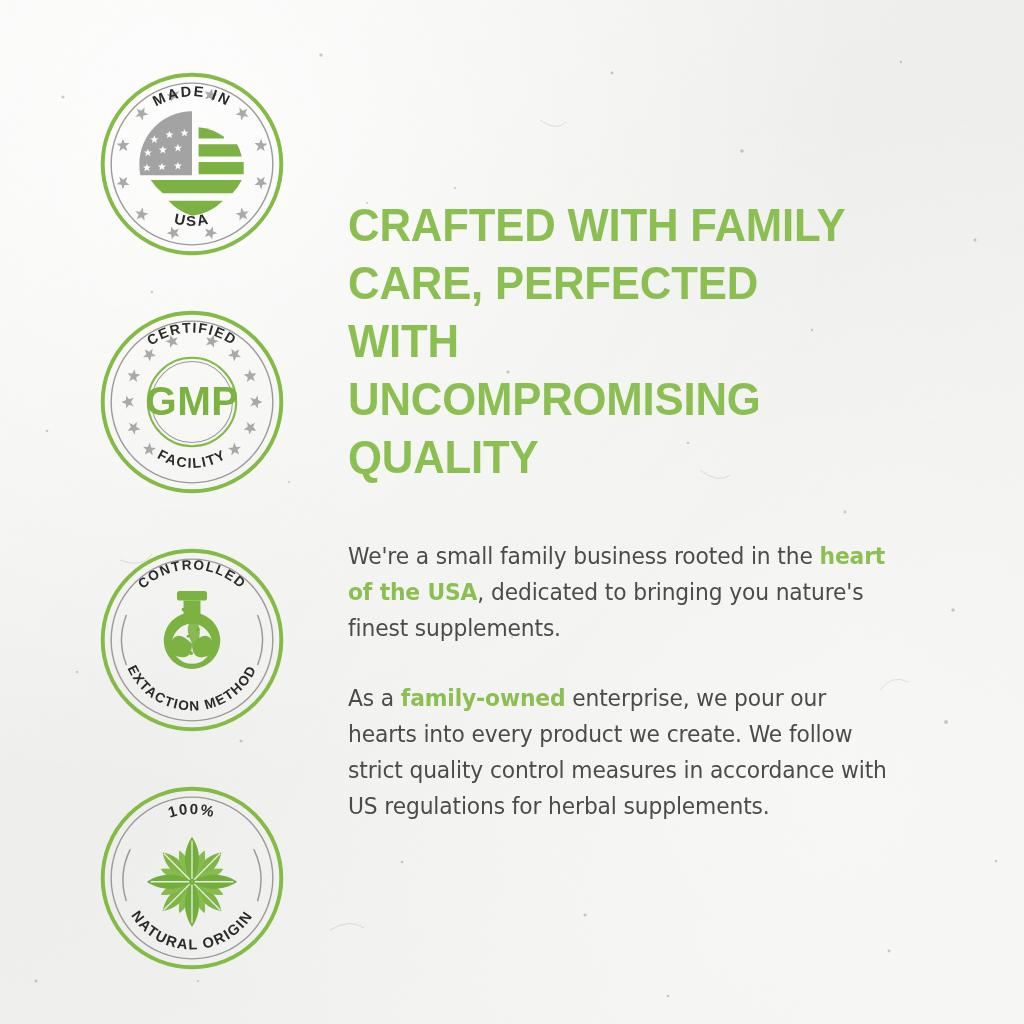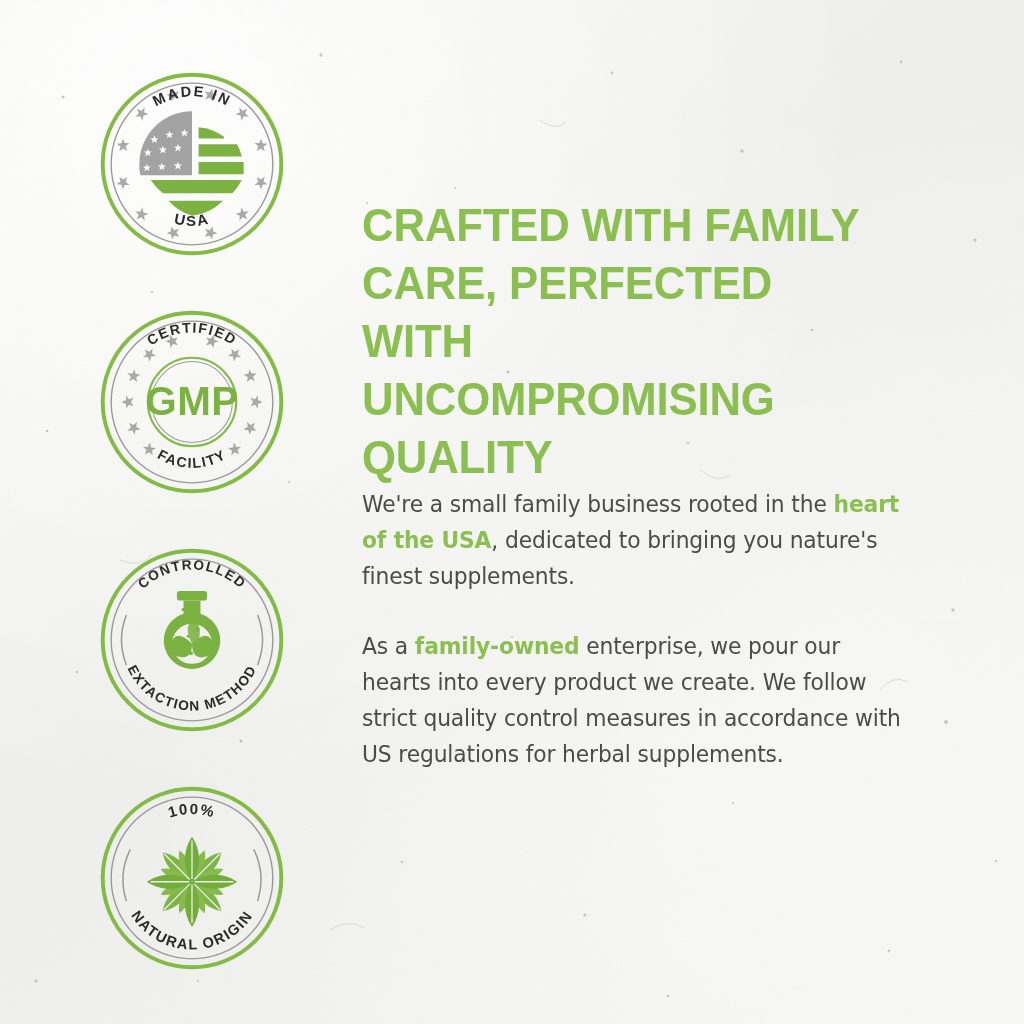--- a/index.html
+++ b/index.html
@@ -48,40 +48,41 @@
   .badge {
     position: relative;
     width: 188px;
     height: 188px;
     margin-bottom: 50px;
   }
   .badge svg { display: block; }
 
   .content {
     position: absolute;
-    left: 362px;
+    left: 348px;
     top: 196px;
     width: 560px;
   }
 
   h1.headline {
     margin: 0;
     font-family: "Liberation Sans Narrow", "Liberation Sans", sans-serif;
     font-weight: 700;
     font-size: 47px;
     line-height: 58px;
     letter-spacing: -0.2px;
     color: #8cbf52;
     text-transform: uppercase;
     transform: scaleX(0.93);
     transform-origin: left top;
     white-space: pre-line;
   }
 
   .body-block {
+    margin-top: 52px;
   }
   p.body {
     margin: 0 0 34px 0;
     font-family: "DejaVu Sans", sans-serif;
     font-size: 22.5px;
     line-height: 36px;
     letter-spacing: -0.15px;
     color: #4b4b4b;
     font-weight: 400;
     transform: scaleX(0.97);

